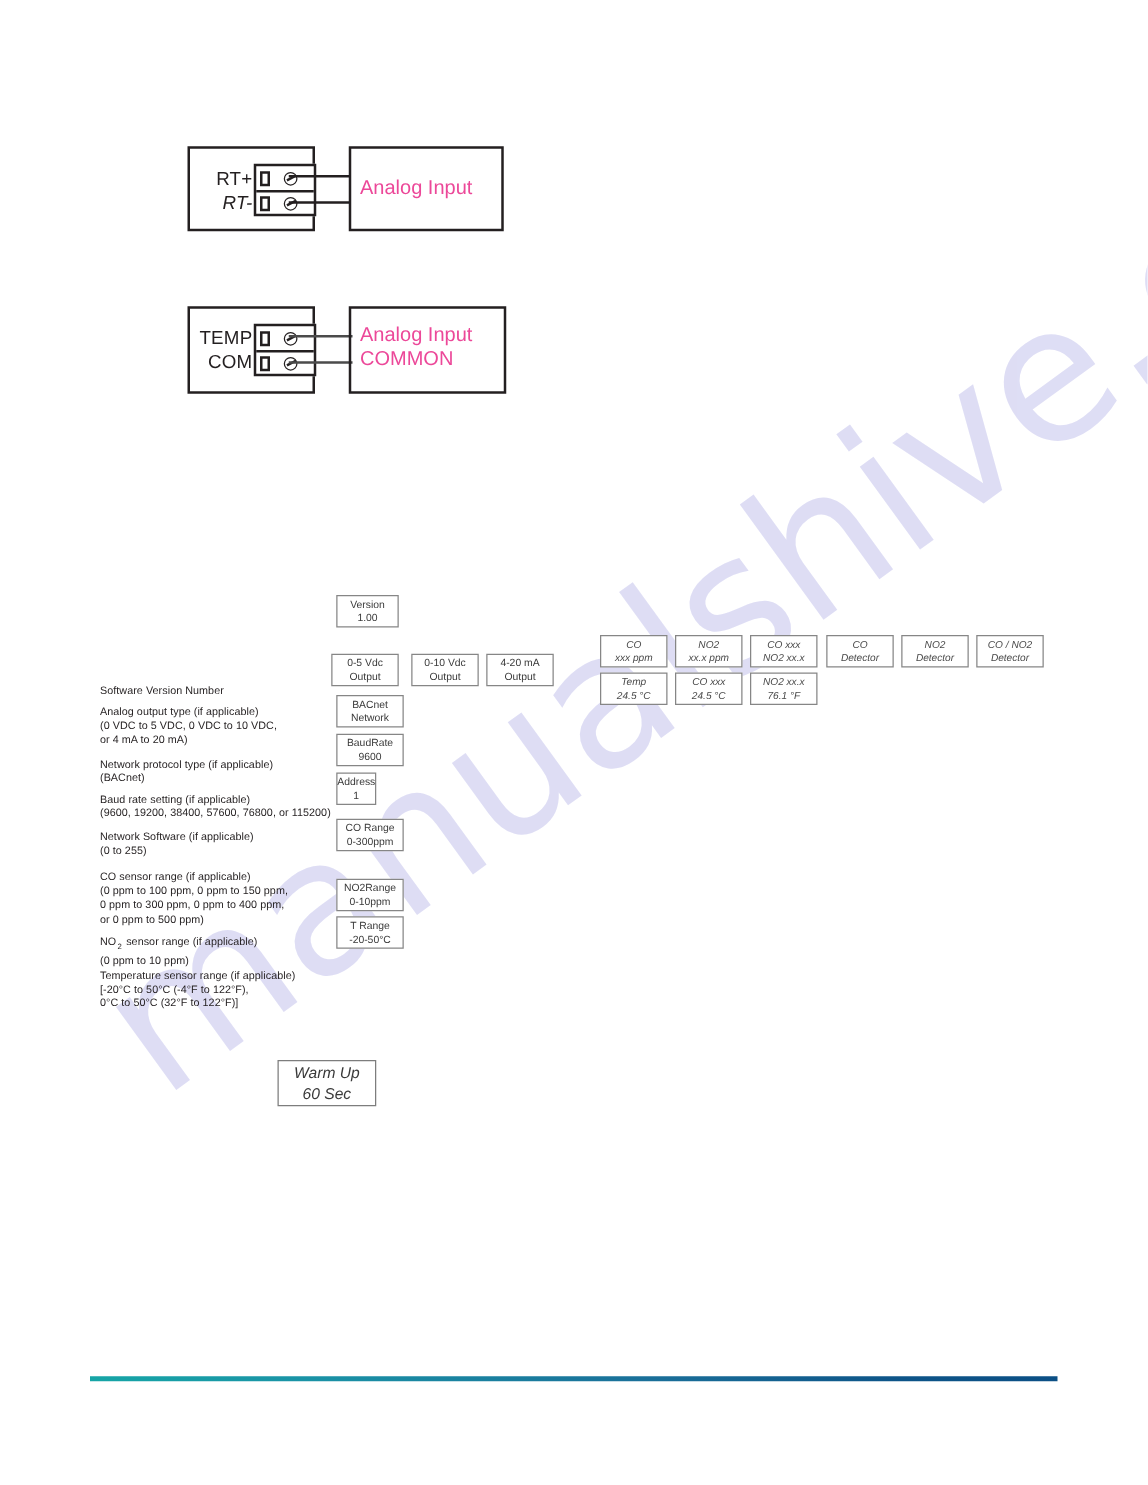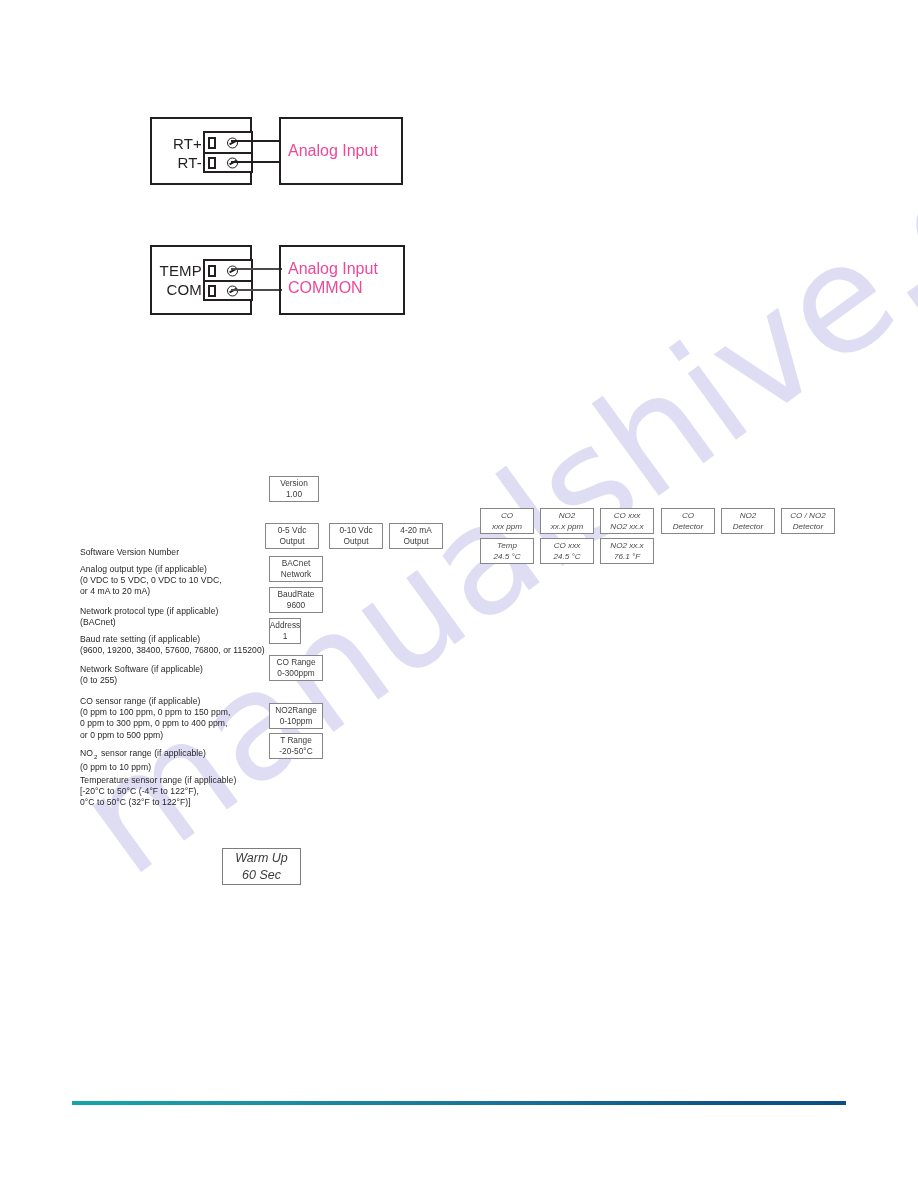--- a/index.html
+++ b/index.html
@@ -187,21 +187,21 @@
 
 <svg id="watermark" viewBox="0 0 918 1188" xmlns="http://www.w3.org/2000/svg">
   <text class="wm-text" x="130" y="880" transform="rotate(-36 130 880)">manualshive.com</text>
 </svg>
 
 <div class="diagram" style="left:0;top:0;width:918px;height:200px;z-index:2;">
 
   <div class="dev-box" style="left:150px;top:117px;width:102px;height:68px;"></div>
 
   <div class="term-label" style="left:150px;top:135px;width:52px;">RT+</div>
-  <div class="term-label" style="left:150px;top:154px;width:52px;">RT-</div>
+  <div class="term-label" style="left:150px;top:154px;width:52px;font-style:italic;">RT-</div>
 
   <div class="term-block" style="left:203px;top:131px;width:50px;height:42px;">
     <div class="term-row">
       <div class="term-pad"></div>
       <div class="term-screw"></div>
     </div>
     <div class="term-row bottom">
       <div class="term-pad"></div>
       <div class="term-screw"></div>
     </div>

